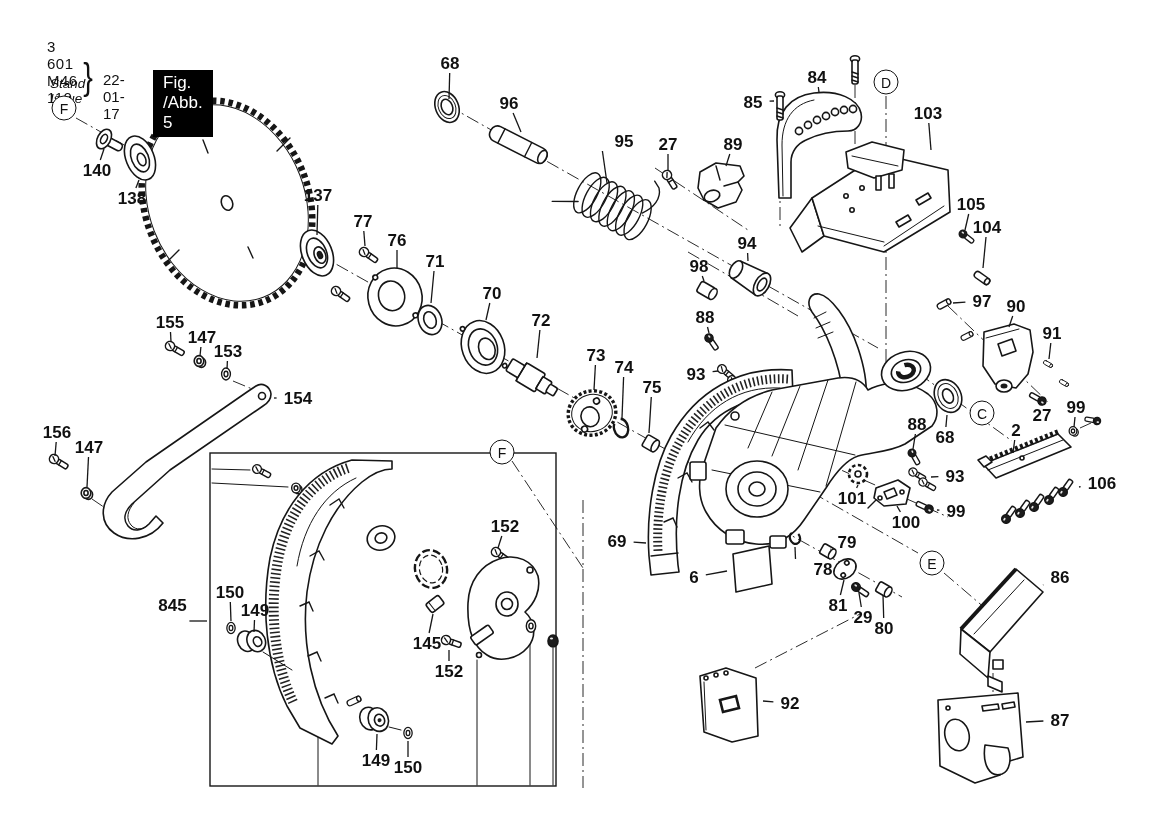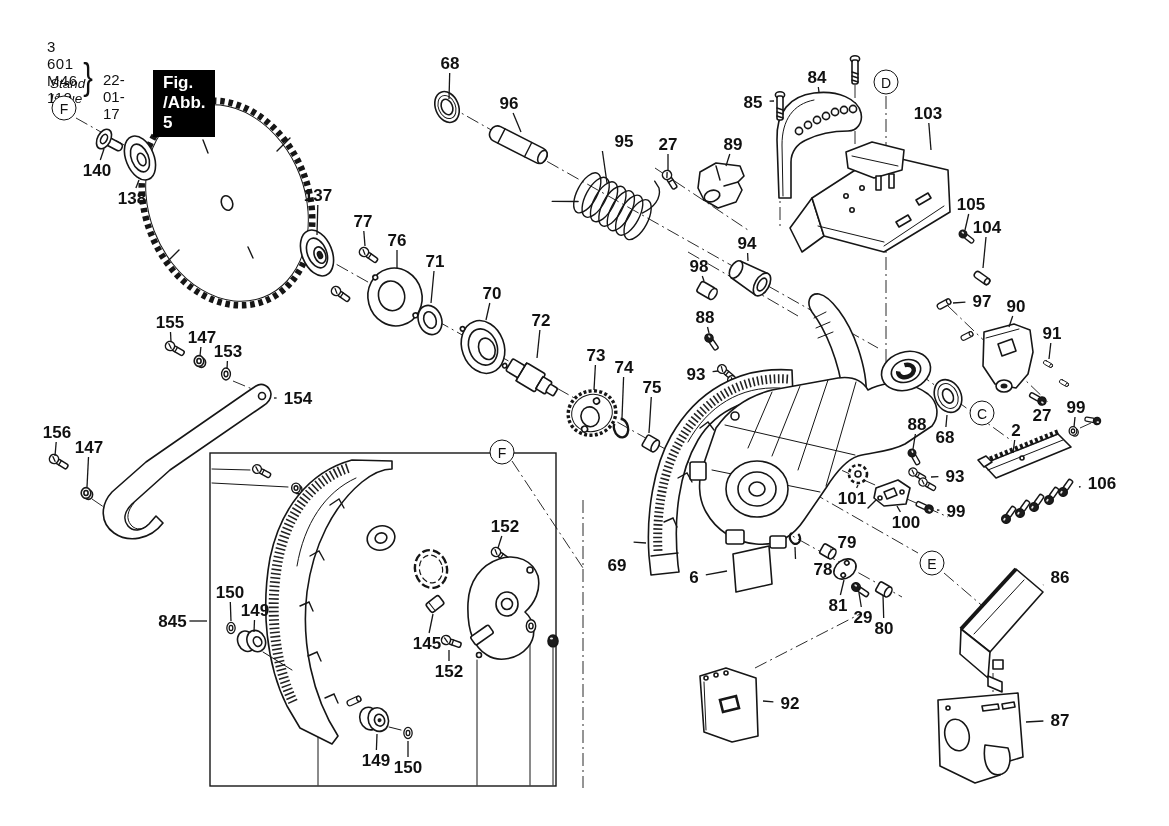--- a/index.html
+++ b/index.html
@@ -17,21 +17,21 @@
   .datum{position:absolute;transform:translate(-50%,-50%);border:1.7px solid #111;border-radius:50%;
          width:23px;height:23px;display:flex;align-items:center;justify-content:center;
          font-size:14px;background:#fff;}
   #titleblock{position:absolute;left:0;top:0;}
   .tb-pn{position:absolute;left:47px;top:38px;font-size:15px;letter-spacing:.5px;}
   .tb-stand{position:absolute;left:50px;top:76px;font-size:13.5px;line-height:15px;font-style:italic;}
   .tb-brace{position:absolute;left:82px;top:56px;font-size:36px;font-weight:400;
             transform:scaleX(.8);}
   .tb-date{position:absolute;left:103px;top:71px;font-size:15px;}
   .tb-fig{position:absolute;left:153px;top:70px;background:#000;color:#fff;font-size:17px;
-          font-weight:bold;padding:3px 10px 4px 10px;}
+          font-weight:normal;padding:3px 10px 4px 10px;}
   #footer{position:absolute;left:54px;top:716px;font-size:13.5px;line-height:15.5px;}
 </style>
 </head>
 <body>
 
 <div id="stage">
 
   <svg id="psvg" width="1169" height="826" viewBox="0 0 1169 826">
     <defs>
       <g id="scr">
@@ -575,26 +575,26 @@
       <div class="plabel" style="left: 945px; top: 437px;">68</div>
       <div class="plabel" style="left: 1016px; top: 430px;">2</div>
       <div class="plabel" style="left: 917px; top: 424px;">88</div>
       <div class="plabel" style="left: 1102px; top: 483px;">106</div>
       <div class="plabel" style="left: 57px; top: 432px;">156</div>
       <div class="plabel" style="left: 89px; top: 447px;">147</div>
       <div class="plabel" style="left: 955px; top: 476px;">93</div>
       <div class="plabel" style="left: 852px; top: 498px;">101</div>
       <div class="plabel" style="left: 906px; top: 522px;">100</div>
       <div class="plabel" style="left: 956px; top: 511px;">99</div>
-      <div class="plabel" style="left: 617px; top: 541px; margin-top: 24px;">69</div>
+      <div class="plabel" style="left: 617px; top: 541px;">69</div>
       <div class="plabel" style="left: 505px; top: 526px;">152</div>
       <div class="plabel" style="left: 847px; top: 542px;">79</div>
       <div class="plabel" style="left: 694px; top: 577px;">6</div>
       <div class="plabel" style="left: 796px; top: 569px; margin-left: 27px;">78</div>
-      <div class="plabel" style="left: 168px; top: 621px; padding-left: 9px;">845</div>
+      <div class="plabel" style="left: 168px; top: 605px; padding-left: 9px;">845</div>
       <div class="plabel" style="left: 230px; top: 592px;">150</div>
       <div class="plabel" style="left: 255px; top: 610px;">149</div>
       <div class="plabel" style="left: 838px; top: 605px;">81</div>
       <div class="plabel" style="left: 863px; top: 617px;">29</div>
       <div class="plabel" style="left: 884px; top: 628px;">80</div>
       <div class="plabel" style="left: 1060px; top: 577px;">86</div>
       <div class="plabel" style="left: 427px; top: 643px;">145</div>
       <div class="plabel" style="left: 449px; top: 671px;">152</div>
       <div class="plabel" style="left: 790px; top: 703px;">92</div>
       <div class="plabel" style="left: 1060px; top: 720px;">87</div>

